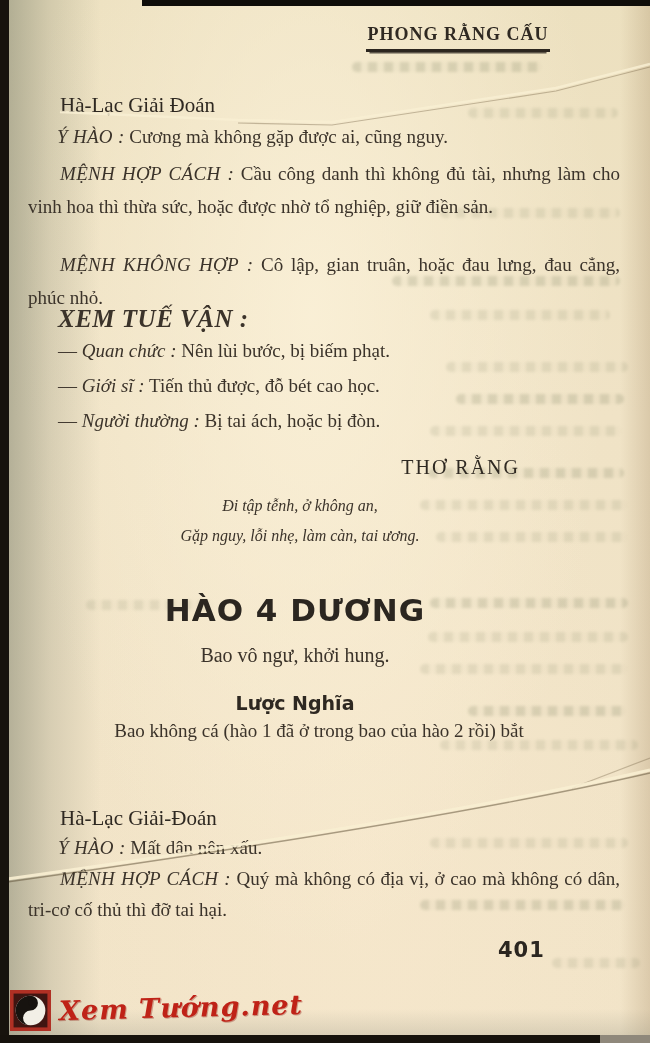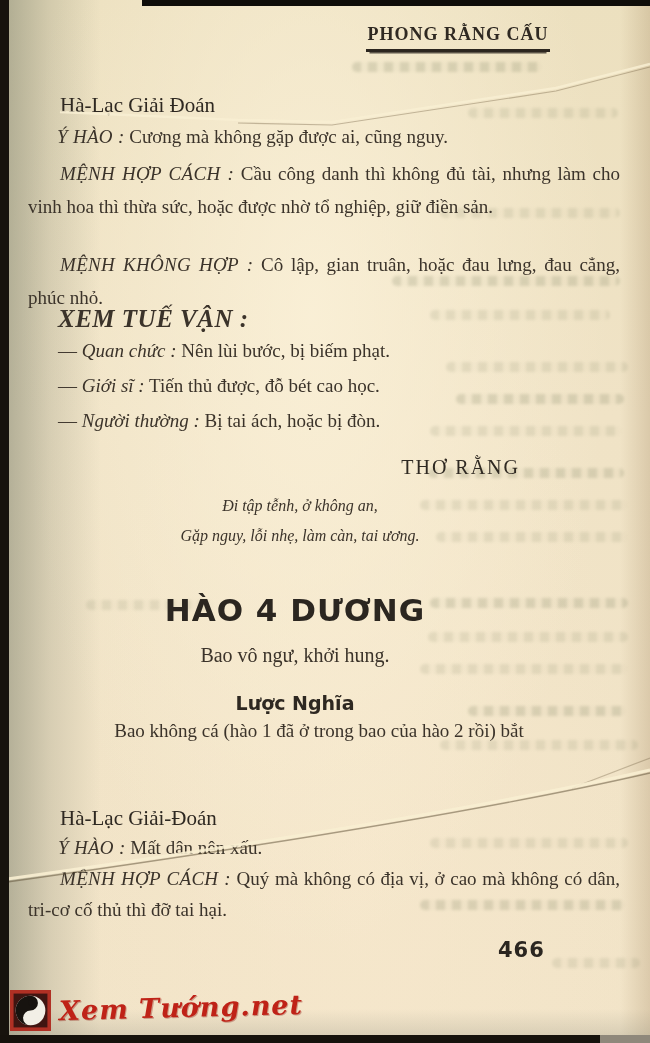--- a/index.html
+++ b/index.html
@@ -156,21 +156,21 @@
   <div class="tb p-yhao2">
     <span class="lead">Ý HÀO :</span>
     <span>Mất dân nên xấu.</span>
   </div>
 
   <div class="tb p-menh2">
     <span class="lead">MỆNH HỢP CÁCH :</span>
     <span>Quý mà không có địa vị, ở cao mà không có dân, tri-cơ cố thủ thì đỡ tai hại.</span>
   </div>
 
-  <div class="tb page-number">466</div>
+  <div class="tb page-number">401</div>
 
   <svg class="creases" width="650" height="1043" viewBox="0 0 650 1043">
     <path d="M650,64 L556,88 L332,122 L238,120 L60,112" stroke="#f8eed2" stroke-width="2.5" fill="none" opacity="0.85"></path>
     <path d="M650,67 L556,91 L332,125 L238,123" stroke="rgba(110,92,62,0.38)" stroke-width="1.2" fill="none"></path>
     <path d="M650,758 L572,788" stroke="rgba(110,92,62,0.35)" stroke-width="1.2" fill="none"></path>
     <path d="M650,770 C520,800 300,838 0,880" stroke="#f8eed2" stroke-width="3" fill="none" opacity="0.9"></path>
     <path d="M650,773 C520,803 300,841 0,883" stroke="rgba(90,75,50,0.5)" stroke-width="1.4" fill="none"></path>
   </svg>
 
   <div class="left-shadow"></div>

